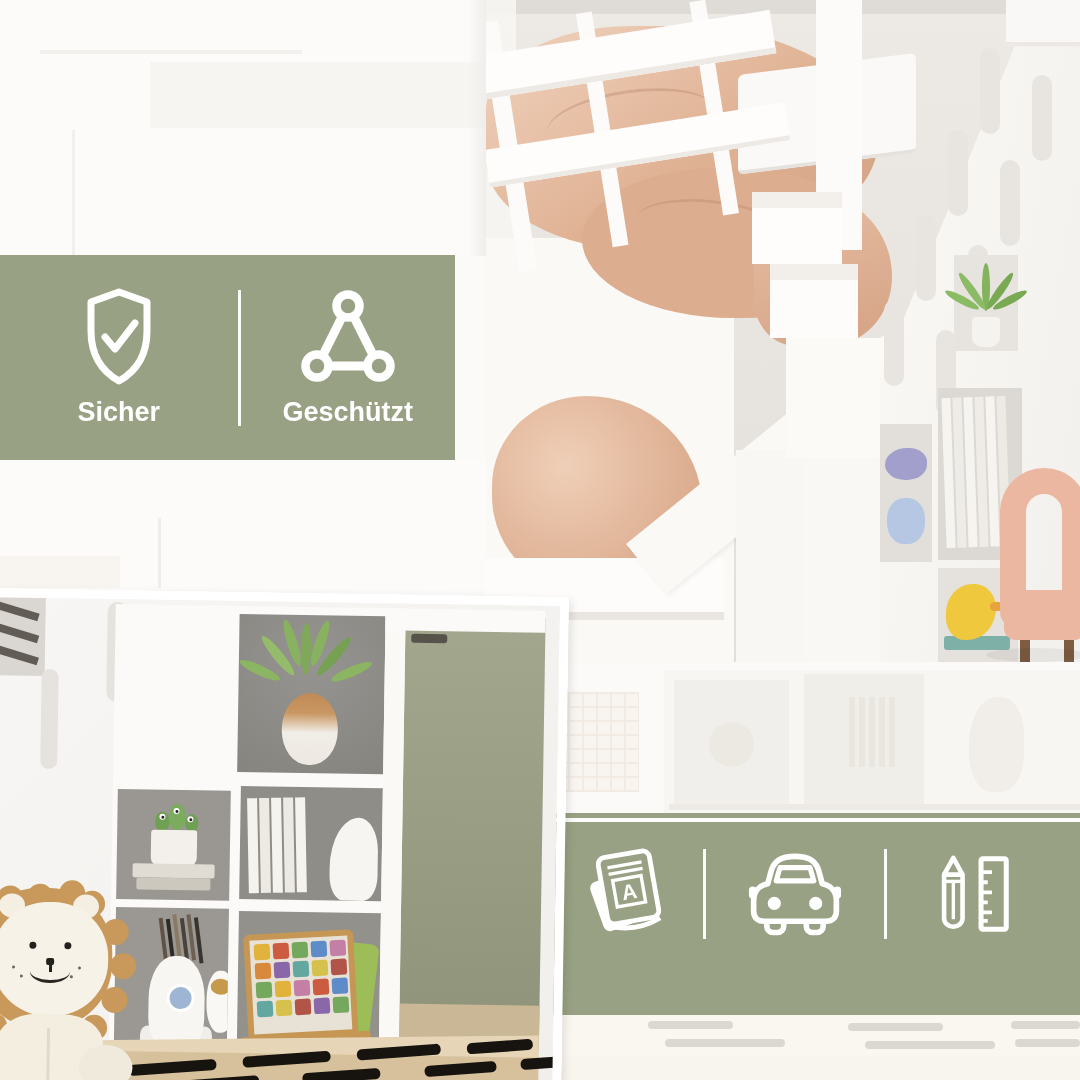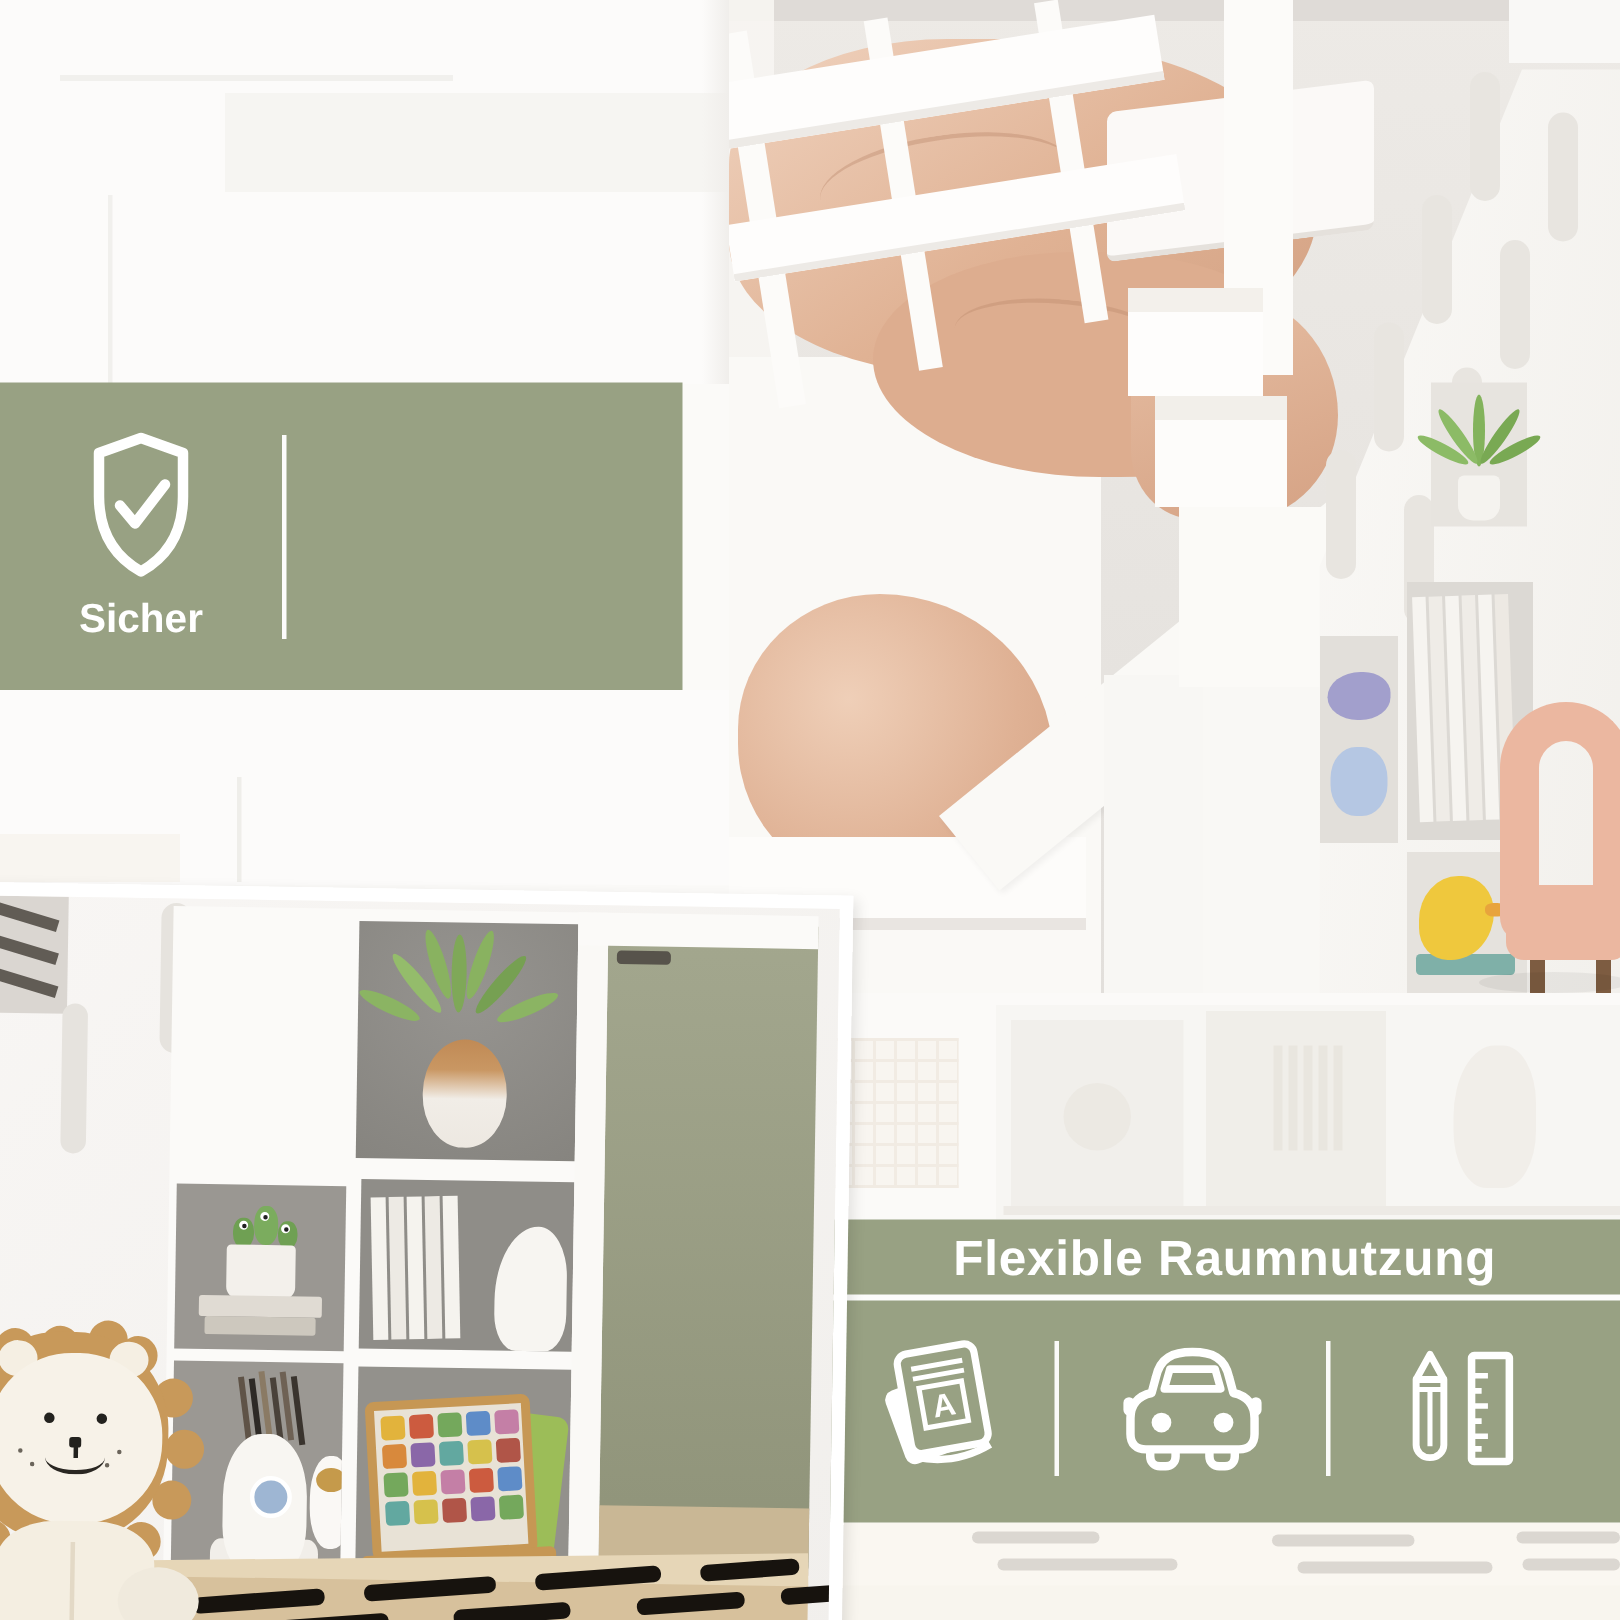--- a/index.html
+++ b/index.html
@@ -148,34 +148,46 @@
       <div class="abs" style="left:22px;top:170px;width:10px;height:24px;background:#7D5C41;"></div>
       <div class="abs" style="left:66px;top:172px;width:10px;height:22px;background:#7D5C41;"></div>
       <div class="abs" style="left:2px;top:0;width:88px;height:160px;border:26px solid #EBB7A0;border-bottom:none;border-radius:54px 54px 20px 20px;box-sizing:border-box;"></div>
       <div class="abs" style="left:6px;top:122px;width:82px;height:50px;background:#EBB7A0;border-radius:12px;"></div>
     </div>
     <div class="abs" style="left:500px;top:648px;width:100px;height:14px;background:rgba(0,0,0,.05);border-radius:50%;"></div>
   </div>
 
 
   <div class="banner-safety">
-    <div class="si-item" style="width:188px;">
+    <div class="si-item" style="width:246px;">
       <span>
         <svg width="76" height="100" viewBox="0 0 76 100" fill="none">
           <path d="M38 5 L66 15 V44 C66 70 54 85 38 94 C22 85 10 70 10 44 V15 Z" stroke="#fff" stroke-width="7" stroke-linejoin="round"></path>
           <path d="M24 50 L34 62 L54 36" stroke="#fff" stroke-width="7" stroke-linecap="round" stroke-linejoin="round"></path>
         </svg>
       </span>
       <span class="lbl">Sicher</span>
     </div>
     <div class="v-div"></div>
+    <div class="si-item" style="width:222px;">
+      <span>
+        <svg width="104" height="100" viewBox="0 0 104 96" fill="none">
+          <circle cx="52" cy="17" r="11.5" stroke="#fff" stroke-width="8.5"></circle>
+          <circle cx="21" cy="77" r="11.5" stroke="#fff" stroke-width="8.5"></circle>
+          <circle cx="83" cy="77" r="11.5" stroke="#fff" stroke-width="8.5"></circle>
+          <path d="M45 30 L28 64" stroke="#fff" stroke-width="9"></path>
+          <path d="M59 30 L76 64" stroke="#fff" stroke-width="9"></path>
+          <path d="M35 77 L69 77" stroke="#fff" stroke-width="9"></path>
+        </svg>
+      </span>
+      <span class="lbl">Geschützt</span>
+    </div>
   </div>
 
   <div class="banner-flex">
-    <p class="bf-title">Flexible Raumnutzung</p>
     <div class="bf-line"></div>
     <div class="bf-icons">
       <div class="bf-cell" style="width:150px;">
         <svg width="96" height="104" viewBox="0 0 100 104" fill="none">
           <rect x="16" y="30" width="60" height="54" rx="7" fill="#fff" transform="rotate(-20 46 57)"></rect>
           <g transform="rotate(-10 52 48)">
             <rect x="24" y="10" width="54" height="70" rx="7" fill="#98A183" stroke="#fff" stroke-width="5"></rect>
             <path d="M33 21 H69 M33 28 H69" stroke="#fff" stroke-width="3.5"></path>
             <rect x="36" y="35" width="30" height="28" stroke="#fff" stroke-width="3.5"></rect>
             <text x="51" y="57" font-family="Liberation Sans, sans-serif" font-size="22" font-weight="bold" fill="#fff" text-anchor="middle">A</text>

